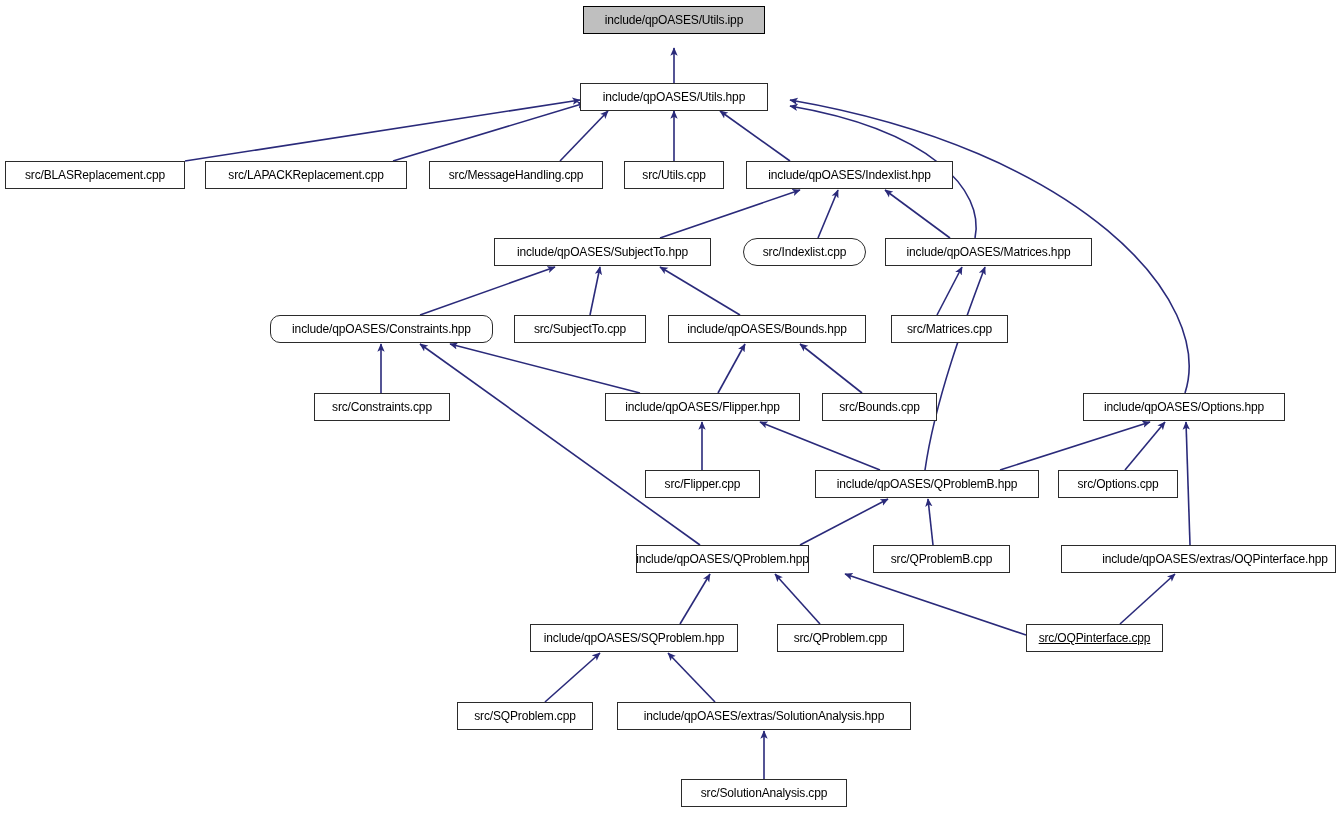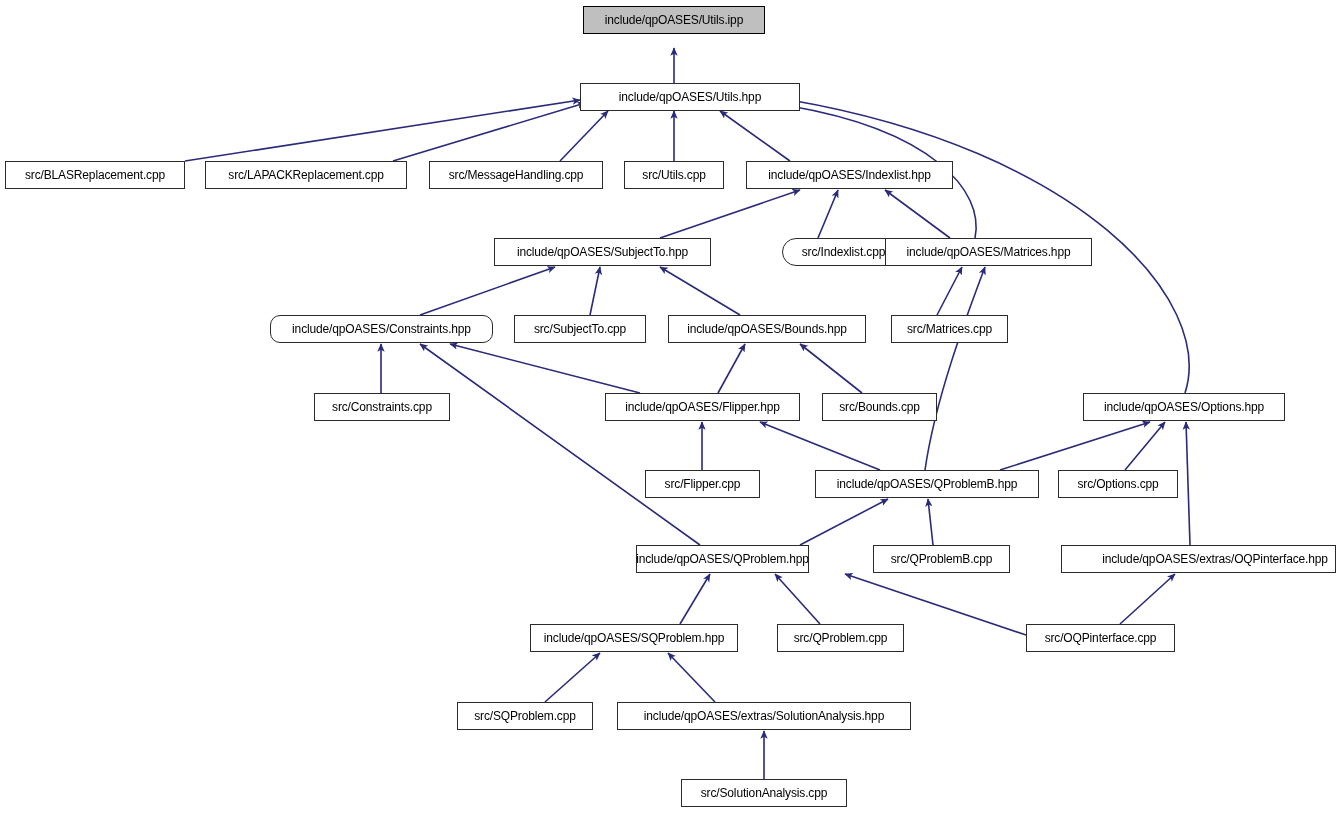--- a/index.html
+++ b/index.html
@@ -93,43 +93,43 @@
         <path d="M 820,624 L 775,574" fill="none" stroke="#2a2a7a" stroke-width="1.6" marker-end="url(#arrow)"></path>
         <path d="M 1026,635 L 845,574" fill="none" stroke="#2a2a7a" stroke-width="1.6" marker-end="url(#arrow)"></path>
         <path d="M 1120,624 L 1175,574" fill="none" stroke="#2a2a7a" stroke-width="1.6" marker-end="url(#arrow)"></path>
         <path d="M 545,702 L 600,653" fill="none" stroke="#2a2a7a" stroke-width="1.6" marker-end="url(#arrow)"></path>
         <path d="M 715,702 L 668,653" fill="none" stroke="#2a2a7a" stroke-width="1.6" marker-end="url(#arrow)"></path>
         <path d="M 764,779 L 764,731" fill="none" stroke="#2a2a7a" stroke-width="1.6" marker-end="url(#arrow)"></path>
       </g>
   </svg>
   <div id="nodes">
       <div class="node root" style="left: 583px; top: 6px; width: 182px;">include/qpOASES/Utils.ipp</div>
-      <div class="node plain" style="left: 580px; top: 83px; width: 220px;">include/qpOASES/Utils.hpp</div>
+      <div class="node plain" style="left: 580px; top: 83px; width: 188px;">include/qpOASES/Utils.hpp</div>
       <div class="node plain" style="left: 5px; top: 161px; width: 180px;">src/BLASReplacement.cpp</div>
       <div class="node plain" style="left: 205px; top: 161px; width: 202px;">src/LAPACKReplacement.cpp</div>
       <div class="node plain" style="left: 429px; top: 161px; width: 174px;">src/MessageHandling.cpp</div>
       <div class="node plain" style="left: 624px; top: 161px; width: 100px;">src/Utils.cpp</div>
       <div class="node plain" style="left: 746px; top: 161px; width: 207px;">include/qpOASES/Indexlist.hpp</div>
       <div class="node plain" style="left: 494px; top: 238px; width: 217px;">include/qpOASES/SubjectTo.hpp</div>
-      <div class="node plain" style="left: 782px; top: 238px; width: 123px; border-radius: 14px;">src/Indexlist.cpp</div>
+      <div class="node plain" style="left: 743px; top: 238px; width: 123px; border-radius: 14px;">src/Indexlist.cpp</div>
       <div class="node plain" style="left: 885px; top: 238px; width: 207px;">include/qpOASES/Matrices.hpp</div>
       <div class="node plain" style="left: 270px; top: 315px; width: 223px; border-radius: 10px;">include/qpOASES/Constraints.hpp</div>
       <div class="node plain" style="left: 514px; top: 315px; width: 132px;">src/SubjectTo.cpp</div>
       <div class="node plain" style="left: 668px; top: 315px; width: 198px;">include/qpOASES/Bounds.hpp</div>
       <div class="node plain" style="left: 891px; top: 315px; width: 117px;">src/Matrices.cpp</div>
       <div class="node plain" style="left: 314px; top: 393px; width: 136px;">src/Constraints.cpp</div>
       <div class="node plain" style="left: 605px; top: 393px; width: 195px;">include/qpOASES/Flipper.hpp</div>
       <div class="node plain" style="left: 822px; top: 393px; width: 115px;">src/Bounds.cpp</div>
       <div class="node plain" style="left: 1083px; top: 393px; width: 202px;">include/qpOASES/Options.hpp</div>
       <div class="node plain" style="left: 645px; top: 470px; width: 115px;">src/Flipper.cpp</div>
       <div class="node plain" style="left: 815px; top: 470px; width: 224px;">include/qpOASES/QProblemB.hpp</div>
       <div class="node plain" style="left: 1058px; top: 470px; width: 120px;">src/Options.cpp</div>
       <div class="node plain" style="left: 636px; top: 545px; width: 173px;">include/qpOASES/QProblem.hpp</div>
       <div class="node plain" style="left: 873px; top: 545px; width: 137px;">src/QProblemB.cpp</div>
       <div class="node plain" style="left: 1061px; top: 545px; width: 275px; padding-left: 40px;">include/qpOASES/extras/OQPinterface.hpp</div>
       <div class="node plain" style="left: 530px; top: 624px; width: 208px;">include/qpOASES/SQProblem.hpp</div>
       <div class="node plain" style="left: 777px; top: 624px; width: 127px;">src/QProblem.cpp</div>
-      <div class="node plain" style="left: 1026px; top: 624px; width: 149px;">src/OQPinterface.cpp</div>
+      <div class="node plain" style="left: 1026px; top: 624px; width: 137px; text-decoration: underline;">src/OQPinterface.cpp</div>
       <div class="node plain" style="left: 457px; top: 702px; width: 136px;">src/SQProblem.cpp</div>
       <div class="node plain" style="left: 617px; top: 702px; width: 294px;">include/qpOASES/extras/SolutionAnalysis.hpp</div>
       <div class="node plain" style="left: 681px; top: 779px; width: 166px;">src/SolutionAnalysis.cpp</div>
     </div>
 </div>
 
 </body></html>

